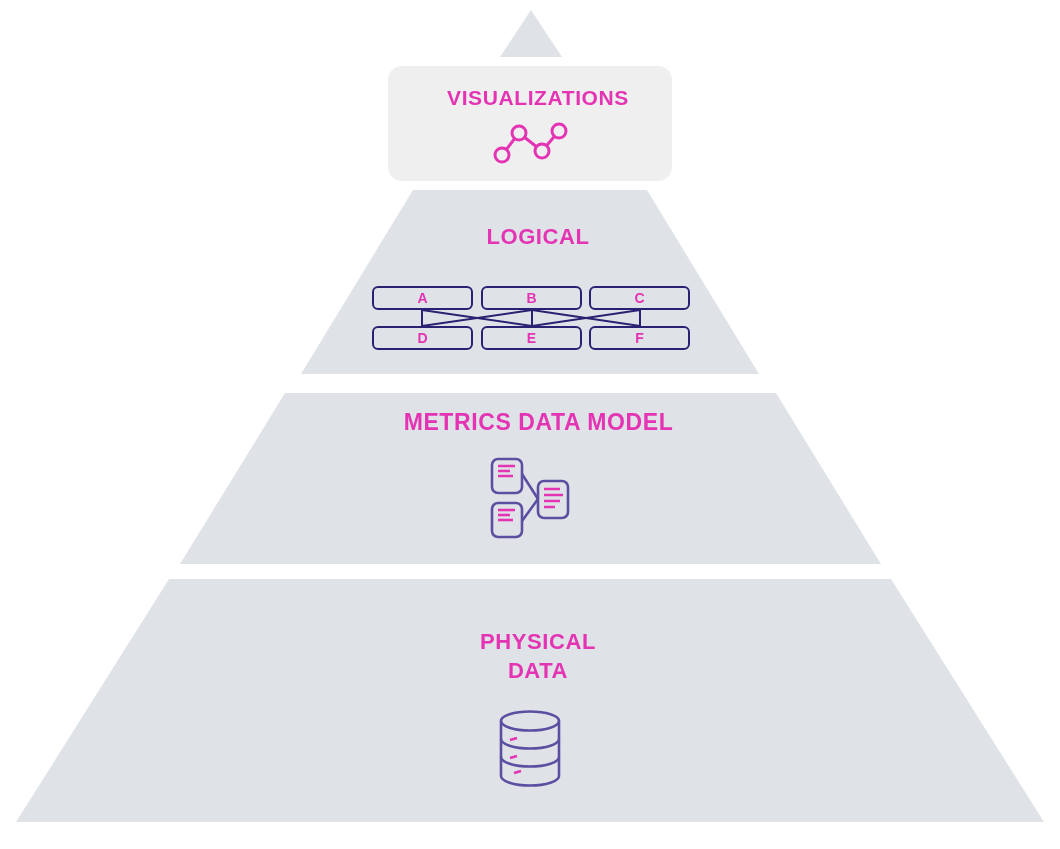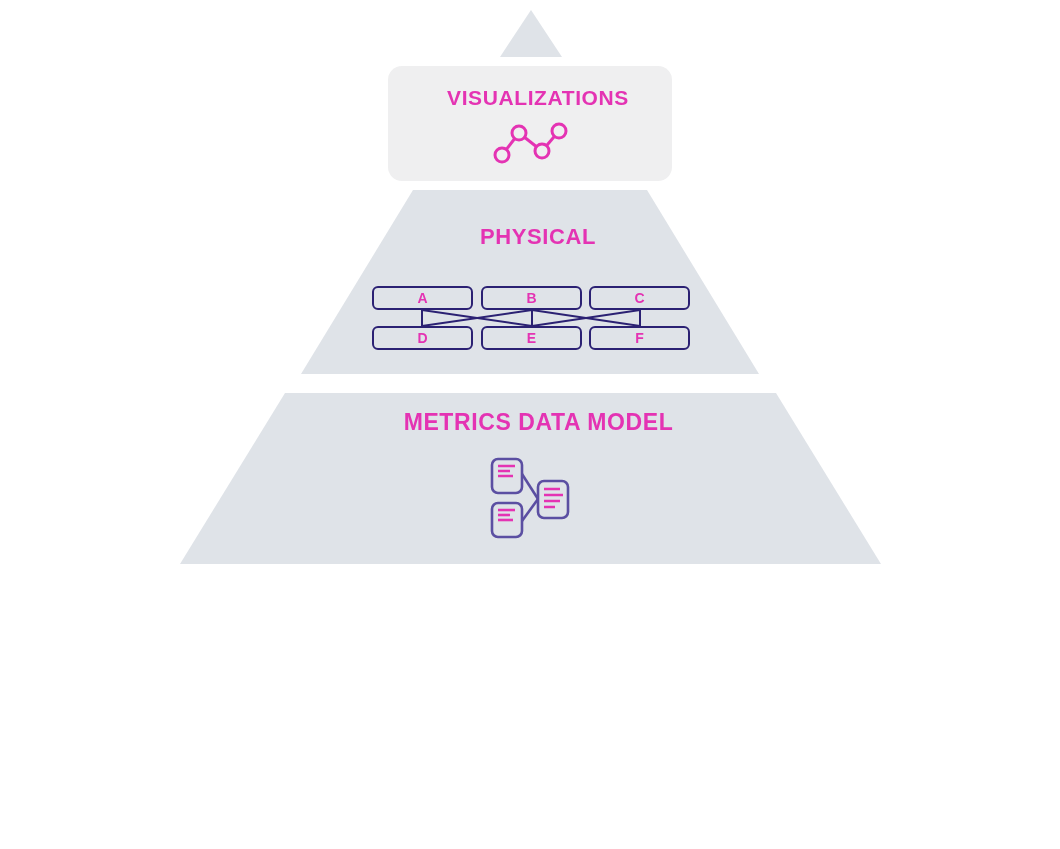--- a/index.html
+++ b/index.html
@@ -87,21 +87,21 @@
         <line class="stroke-pink" x1="52" y1="30" x2="69" y2="10"></line>
         <circle class="node-circle" stroke-width="3" cx="12" cy="34" r="7"></circle>
         <circle class="node-circle" stroke-width="3" cx="29" cy="12" r="7"></circle>
         <circle class="node-circle" stroke-width="3" cx="52" cy="30" r="7"></circle>
         <circle class="node-circle" stroke-width="3" cx="69" cy="10" r="7"></circle>
       </g>
     </svg>
   </section>
 
   <section class="layer layer-metrics">
-    <h2 class="layer-title">PHYSICAL</h2>
+    <h2 class="layer-title">LOGICAL</h2>
 
     <div class="metric-box row-top col-1">
       <span>A</span>
     </div>
     <div class="metric-box row-top col-2">
       <span>B</span>
     </div>
     <div class="metric-box row-top col-3">
       <span>C</span>
     </div>
@@ -146,14 +146,35 @@
         <line x1="10" y1="60" x2="22" y2="60"></line>
         <line x1="10" y1="65" x2="25" y2="65"></line>
         <line x1="56" y1="34" x2="72" y2="34"></line>
         <line x1="56" y1="40" x2="75" y2="40"></line>
         <line x1="56" y1="46" x2="72" y2="46"></line>
         <line x1="56" y1="52" x2="67" y2="52"></line>
       </g>
     </svg>
   </section>
 
+  <section class="layer layer-physical">
+    <h2 class="layer-title">
+      <div>PHYSICAL</div>
+      <div>DATA</div>
+    </h2>
+    <svg class="db-icon" width="64" height="78" viewBox="0 0 64 78" aria-hidden="true">
+      <g class="stroke-purple" stroke-width="2.6">
+        <ellipse cx="32" cy="11" rx="29" ry="9.5"></ellipse>
+        <line x1="3" y1="11" x2="3" y2="66"></line>
+        <line x1="61" y1="11" x2="61" y2="66"></line>
+        <path d="M3,29 A29,9.5 0 0 0 61,29"></path>
+        <path d="M3,47 A29,9.5 0 0 0 61,47"></path>
+        <path d="M3,66 A29,9.5 0 0 0 61,66"></path>
+      </g>
+      <g class="stroke-pink" stroke-width="2.4">
+        <line x1="12" y1="30" x2="19" y2="28"></line>
+        <line x1="12" y1="48" x2="19" y2="46"></line>
+        <line x1="16" y1="63" x2="23" y2="61"></line>
+      </g>
+    </svg>
+  </section>
 
 </div>
 
 </body></html>

